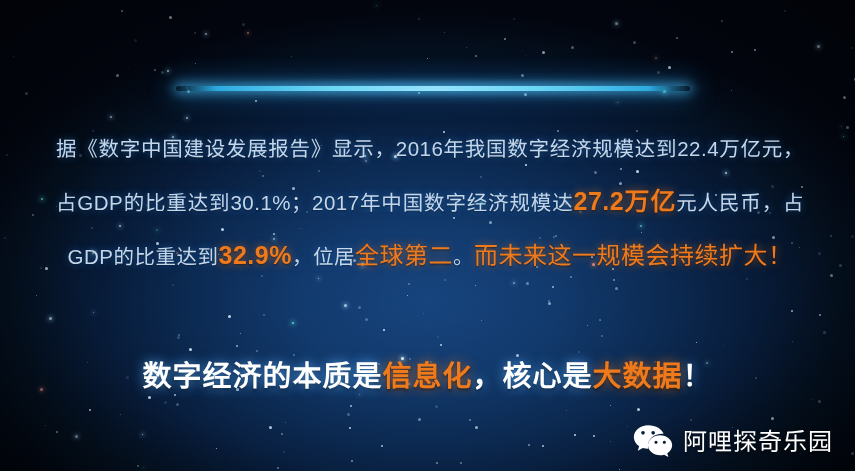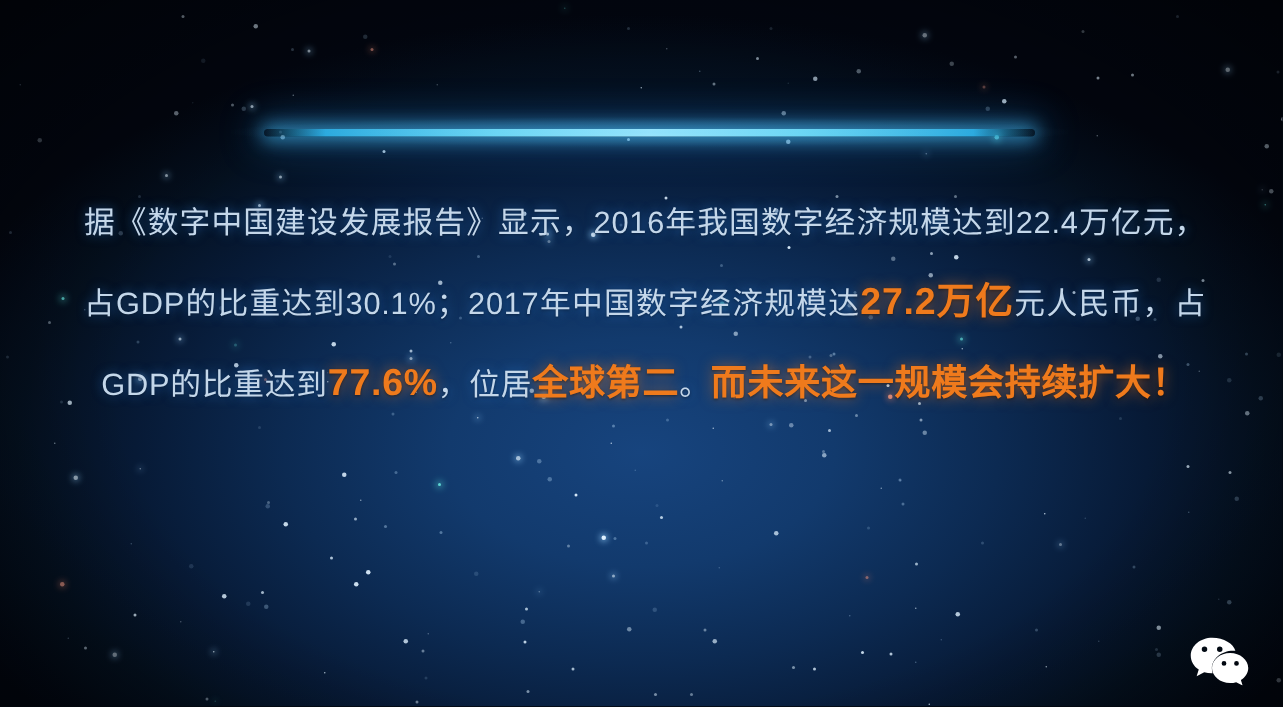--- a/index.html
+++ b/index.html
@@ -105,21 +105,21 @@
     text-shadow: 0 0 7px rgba(40,110,190,0.75), 0 1px 2px rgba(0,0,0,0.5);
   }
   .hl {
     color: #ef7a1c;
     font-weight: bold;
     font-size: 25px;
     text-shadow: 0 0 9px rgba(255,130,30,0.55), 0 1px 2px rgba(0,0,0,0.55);
   }
   .hl-phrase {
     color: #ef7a1c;
-    font-weight: bold;
+    font-weight: normal;
     font-size: 24px;
     text-shadow: 0 0 9px rgba(255,130,30,0.55), 0 1px 2px rgba(0,0,0,0.55);
   }
 
   
   .conclusion {
     position: absolute;
     top: 352px;
     left: 0;
     right: 0;
@@ -419,25 +419,27 @@
       <div class="star glow" style="left: 393.5px; top: 154.8px; width: 3px; height: 3px; opacity: 0.91;"></div>
       <div class="star" style="left: 195.2px; top: 62.9px; width: 1px; height: 1px; opacity: 0.48;"></div>
       <div class="star dim" style="left: 91.9px; top: 129.9px; width: 2px; height: 2px; opacity: 0.42;"></div>
       <div class="star dim" style="left: 261.1px; top: 274.6px; width: 2px; height: 2px; opacity: 0.63;"></div>
     </div>
 
   <div class="vignette"></div>
 
   <div class="divider"></div>
 
-  <div class="body-copy"><span>据《数字中国建设发展报告》显示，2016年我国数字经济规模达到22.4万亿元，占GDP的比重达到30.1%；2017年中国数字经济规模达</span><span class="hl">27.2万亿</span><span>元人民币，占GDP的比重达到</span><span class="hl">77.6%</span><span>，位居</span><span class="hl-phrase">全球第二</span><span>。</span><span class="hl-phrase">而未来这一规模会持续扩大！</span></div>
-
+  <div class="body-copy"><span>据《数字中国建设发展报告》显示，2016年我国数字经济规模达到22.4万亿元，占GDP的比重达到30.1%；2017年中国数字经济规模达</span><span class="hl">27.2万亿</span><span>元人民币，占GDP的比重达到</span><span class="hl">32.9%</span><span>，位居</span><span class="hl-phrase">全球第二</span><span>。</span><span class="hl-phrase">而未来这一规模会持续扩大！</span></div>
+
+  <div class="conclusion"><span>数字经济的本质是</span><span class="hl-big">信息化</span><span class="comma">，核心是</span><span class="hl-big">大数据</span><span class="comma">！</span></div>
 
   <div class="wechat-badge">
     <span>
       <svg class="wechat-icon" viewBox="0 0 48 40" xmlns="http://www.w3.org/2000/svg" aria-hidden="true">
         <path fill="#ffffff" d="M18.2 2.2C8.7 2.2 1 8.6 1 16.5c0 4.5 2.5 8.5 6.4 11.1l-1.7 5.3 6.1-3.2c1.9.6 3.9.9 6 .9h.7c-.4-1.2-.6-2.5-.6-3.8 0-7.9 7.6-14.3 17-14.3.6 0 1.2 0 1.8.1C35.2 7.1 27.5 2.2 18.2 2.2zM12 13.6a2.2 2.2 0 1 1 0-4.4 2.2 2.2 0 0 1 0 4.4zm12.2 0a2.2 2.2 0 1 1 0-4.4 2.2 2.2 0 0 1 0 4.4z"></path>
         <path fill="#ffffff" d="M47 26.4c0-6.6-6.5-12-14.5-12s-14.5 5.4-14.5 12 6.5 12 14.5 12c1.7 0 3.3-.2 4.8-.7l5.2 2.7-1.4-4.4c3.6-2.2 5.9-5.7 5.9-9.6zM27.6 24.6a1.9 1.9 0 1 1 0-3.8 1.9 1.9 0 0 1 0 3.8zm10 0a1.9 1.9 0 1 1 0-3.8 1.9 1.9 0 0 1 0 3.8z"></path>
       </svg>
     </span>
+    <span class="wechat-name">阿哩探奇乐园</span>
   </div>
 
 </div>
 
 </body></html>

